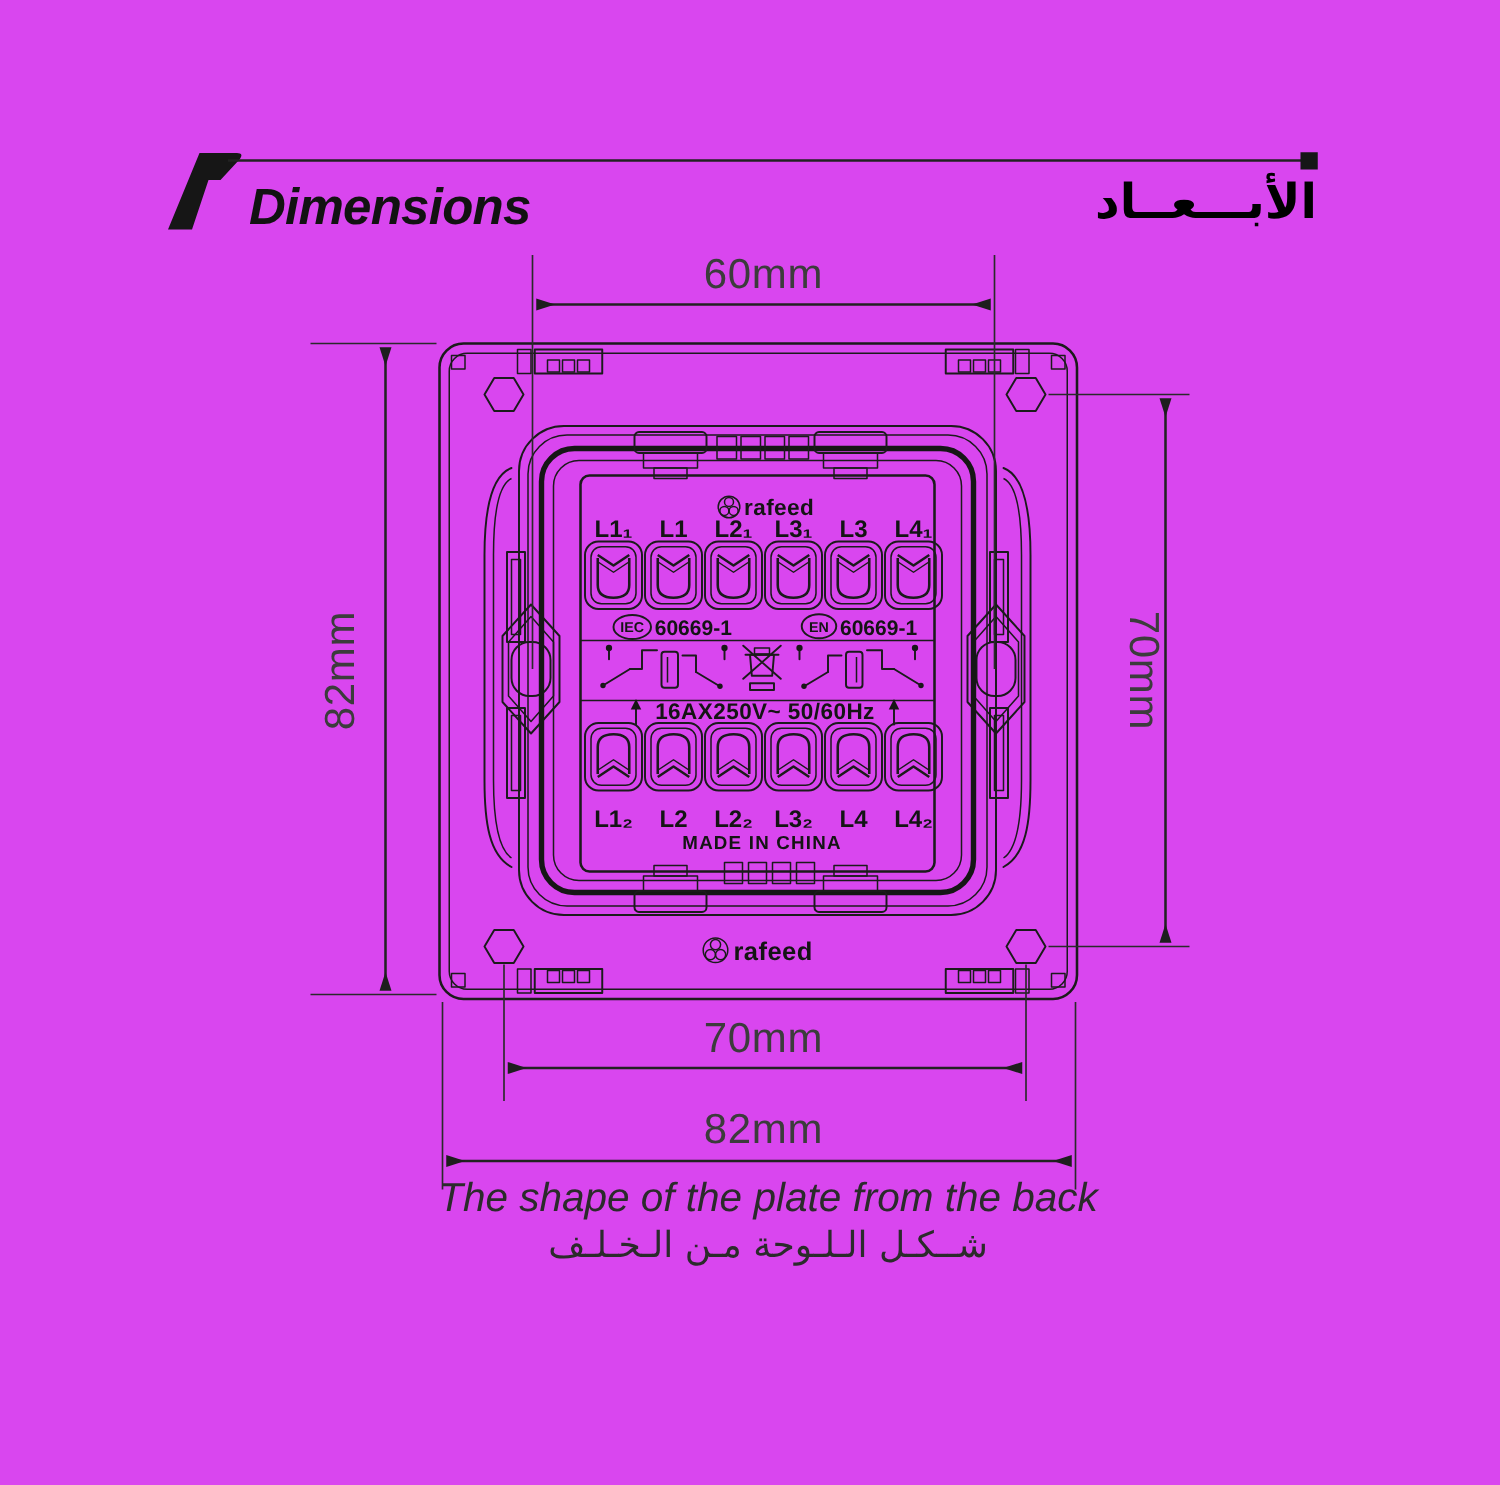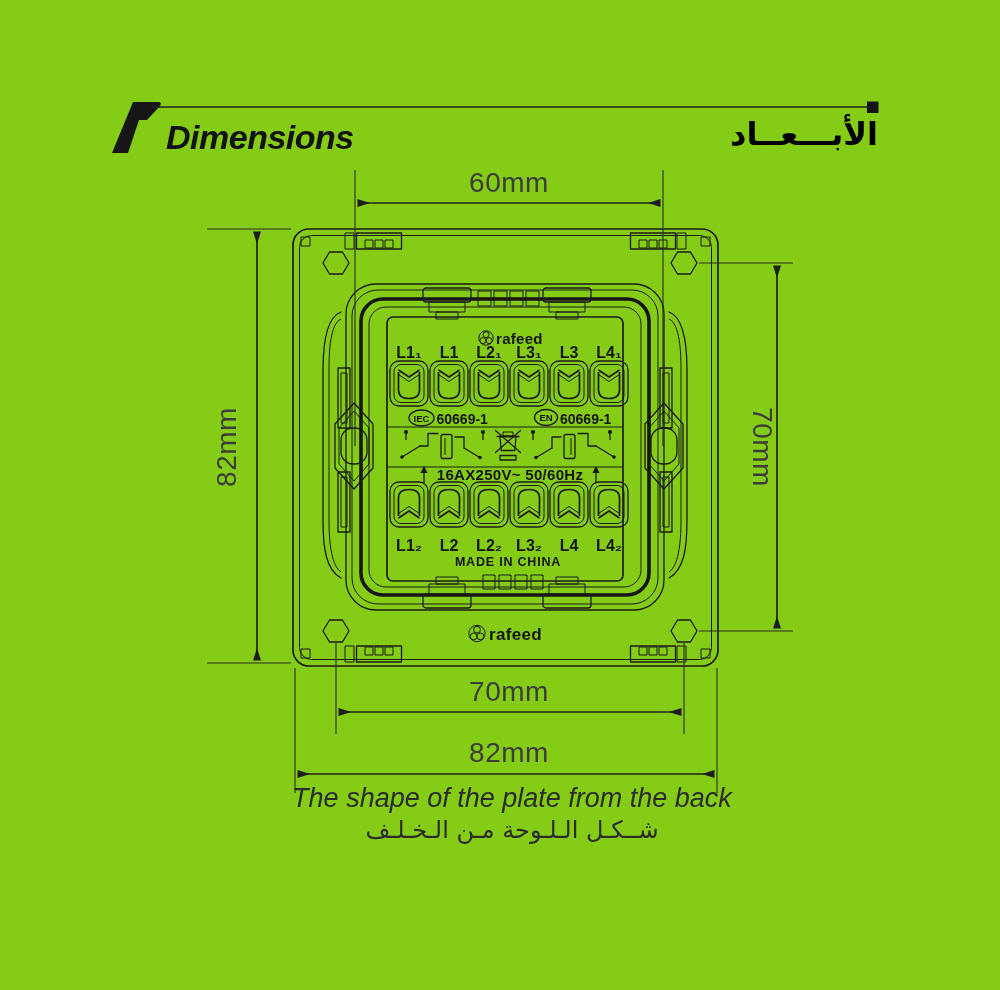--- a/index.html
+++ b/index.html
@@ -1,16 +1,16 @@
 <!DOCTYPE html>
 <html><head>
 <meta charset="utf-8">
 <style>
   html,body{margin:0;padding:0;background:#ffffff;}
-  .page{position:relative;width:1000px;height:990px;background:#84cc16;overflow:hidden;
+  .page{position:relative;width:1000px;height:990px;background:#d946ef;overflow:hidden;
         font-family:"Liberation Sans","DejaVu Sans",sans-serif;}
   svg{position:absolute;left:0;top:0;}
   
   .ln   {fill:none;stroke:#1b1b1b;stroke-width:1.3;stroke-linejoin:round;stroke-linecap:round;}
   .thin {fill:none;stroke:#1b1b1b;stroke-width:1;stroke-linejoin:round;}
   .med  {fill:none;stroke:#1b1b1b;stroke-width:1.7;stroke-linejoin:round;}
   .thick{fill:none;stroke:#161616;stroke-width:3.6;stroke-linejoin:round;}
   .dimln{fill:none;stroke:#222222;stroke-width:1.7;}
   .extln{fill:none;stroke:#2a2a2a;stroke-width:1.1;}
   .solid{fill:#161616;stroke:none;}

